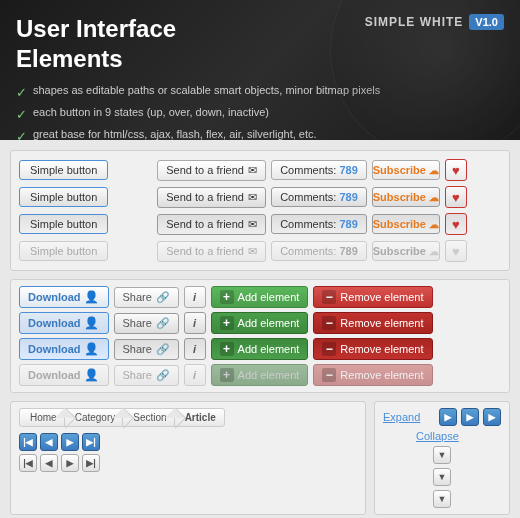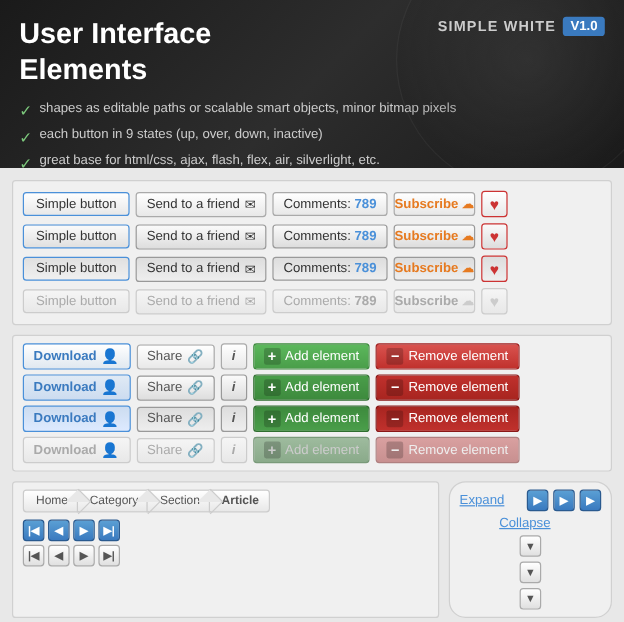--- a/index.html
+++ b/index.html
@@ -134,20 +134,21 @@
 
     
     .send-btn {
       padding: 3px 8px;
       border-radius: 3px;
       font-size: 11px;
       cursor: pointer;
       display: inline-flex;
       align-items: center;
       gap: 4px;
+      margin-left: 44px;
     }
     .send-btn-s1 {
       background: linear-gradient(to bottom, #ffffff, #e8e8e8);
       border: 1px solid #aaaaaa;
       color: #333;
     }
     .send-btn-s2 {
       background: linear-gradient(to bottom, #fafafa, #dddddd);
       border: 1px solid #999;
       color: #333;
@@ -543,21 +544,21 @@
     .small-nav-btn-gray {
       background: linear-gradient(to bottom, #ffffff, #e0e0e0);
       border: 1px solid #aaaaaa;
       color: #555;
     }
 
     
     .expand-section {
       background: #f0f0f0;
       border: 1px solid #d0d0d0;
-      border-radius: 14px;
+      border-radius: 3px;
       padding: 6px 8px;
       min-width: 110px;
     }
     .expand-row {
       display: flex;
       align-items: center;
       gap: 4px;
       margin-bottom: 4px;
     }
     .expand-row:last-child { margin-bottom: 0; flex-direction: column; }

